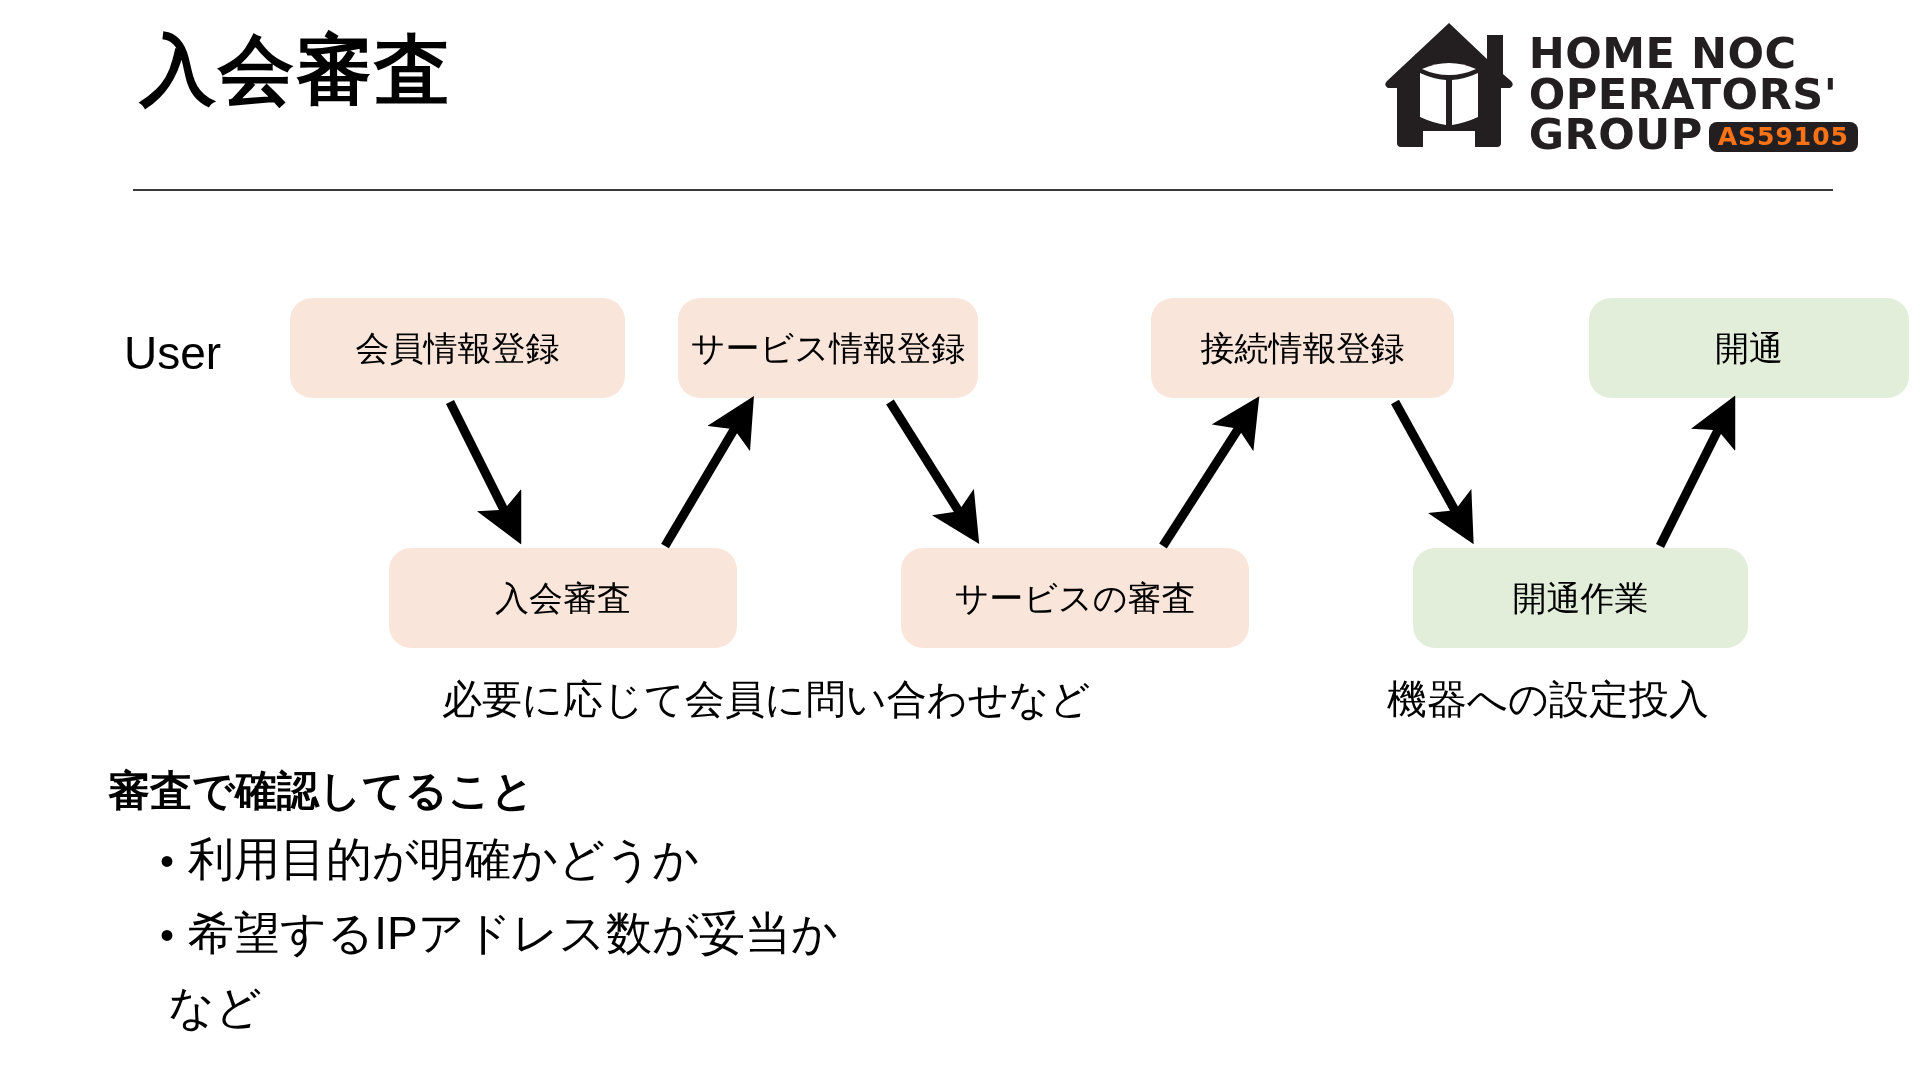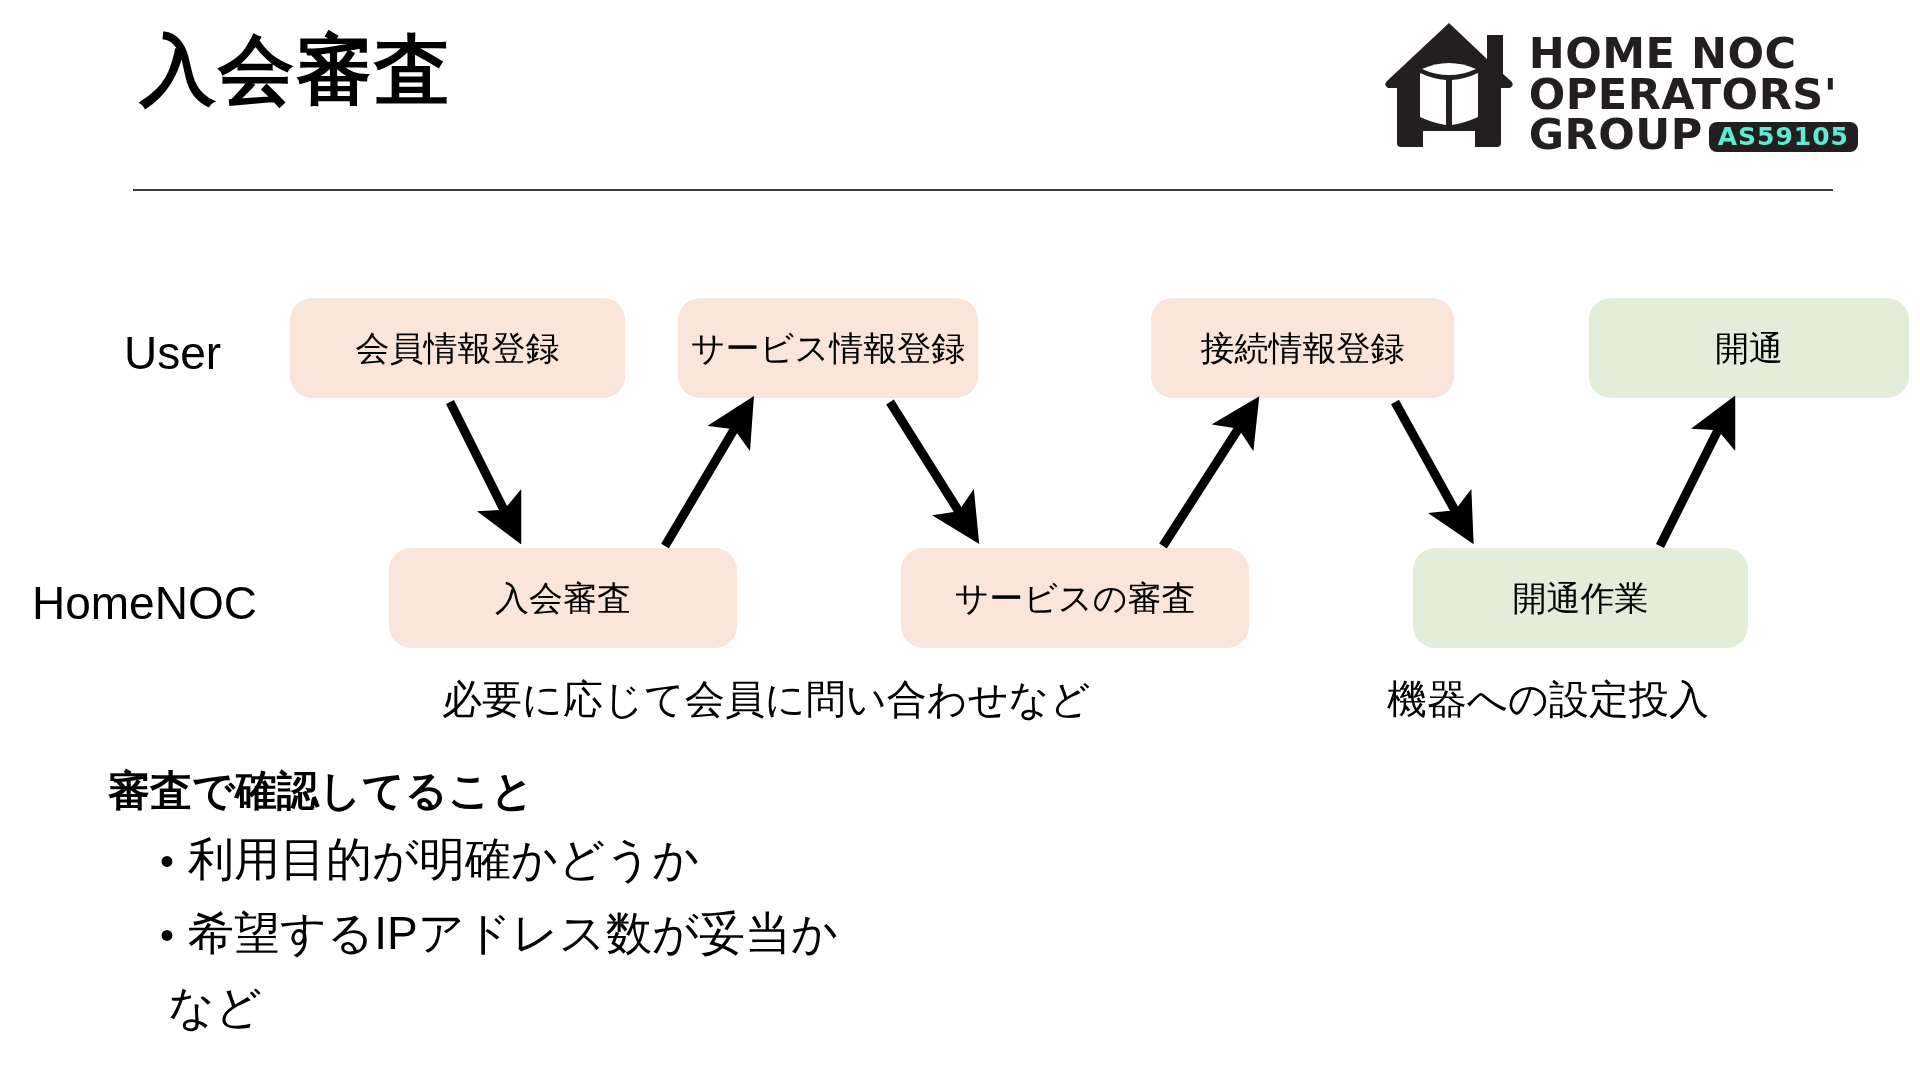--- a/index.html
+++ b/index.html
@@ -59,21 +59,21 @@
     font-weight: bold;
     color: #231f20;
     white-space: nowrap;
     letter-spacing: 0.5px;
   }
   .logo-line-1 { font-size: 43px; margin-top: 22px; }
   .logo-line-2 { font-size: 43px; }
   .logo-line-3 { font-size: 43px; display: flex; align-items: flex-end; gap: 6px; }
   #logo-as-badge {
     background: #231f20;
-    color: #5eead4;
+    color: #f97316;
     font-size: 25px;
     font-weight: bold;
     letter-spacing: 1px;
     padding: 3px 9px 4px 9px;
     border-radius: 8px;
     position: relative;
     top: -3px;
   }
 
   
@@ -184,21 +184,20 @@
     <div class="logo-line logo-line-3">
       <span>GROUP</span>
       <span id="logo-as-badge">AS59105</span>
     </div>
   </div>
 </div>
 
 <div id="diagram">
 
   <div class="lane-label" id="lane-label-user">User</div>
-  <div class="lane-label" id="lane-label-homenoc">HomeNOC</div>
 
   <div class="flow-box peach" id="box-member-register">会員情報登録</div>
   <div class="flow-box peach" id="box-service-register">サービス情報登録</div>
   <div class="flow-box peach" id="box-connection-info">接続情報登録</div>
   <div class="flow-box green" id="box-activation">開通</div>
 
   <div class="flow-box peach" id="box-membership-review">入会審査</div>
   <div class="flow-box green" id="box-activation-work">開通作業</div>
   <div class="flow-box peach" id="box-service-review">サービスの審査</div>
 

